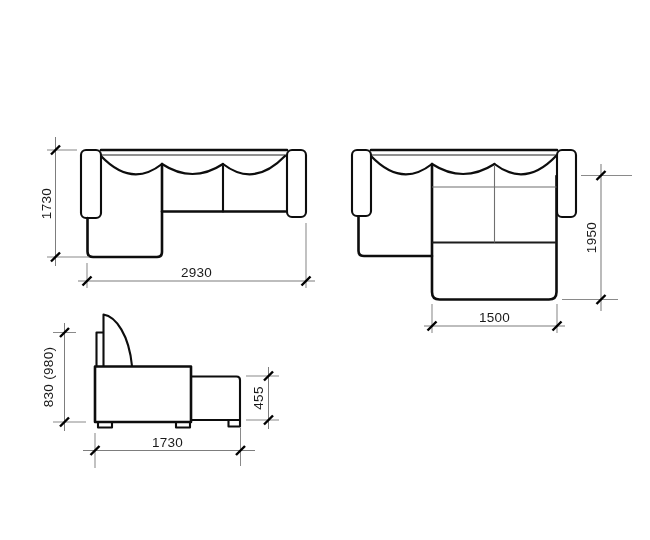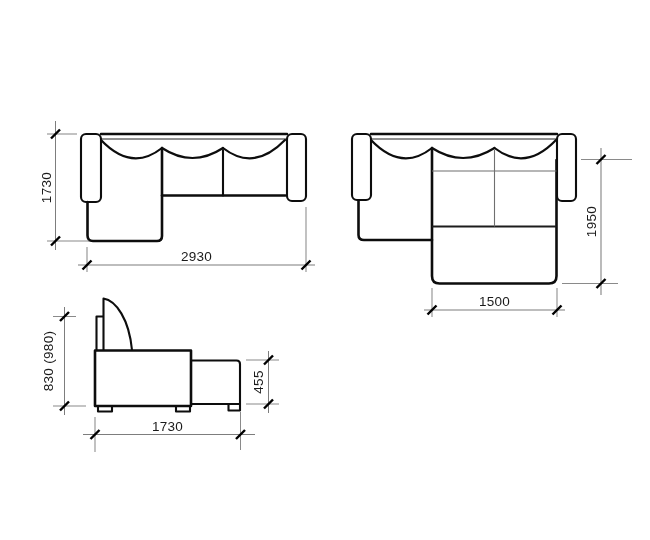--- a/index.html
+++ b/index.html
@@ -6,20 +6,21 @@
     margin: 0;
     padding: 0;
     background: #ffffff;
   }
   .canvas {
     position: relative;
     width: 650px;
     height: 468px;
     background: #ffffff;
     overflow: hidden;
+    margin-top: 16px;
   }
   svg { display: block; }
 
   
   .outline   { fill: none; stroke: #0d0d0d; stroke-width: 2.6; stroke-linecap: round; stroke-linejoin: round; }
   .outline2  { fill: none; stroke: #0d0d0d; stroke-width: 2.1; stroke-linecap: round; stroke-linejoin: round; }
   .arc       { fill: none; stroke: #0d0d0d; stroke-width: 2.2; stroke-linecap: round; }
   .barthin   { fill: none; stroke: #222222; stroke-width: 1.2; }
   .inner-thin{ fill: none; stroke: #6f6f6f; stroke-width: 1.1; }
   .inner-med { fill: none; stroke: #1c1c1c; stroke-width: 1.8; }

